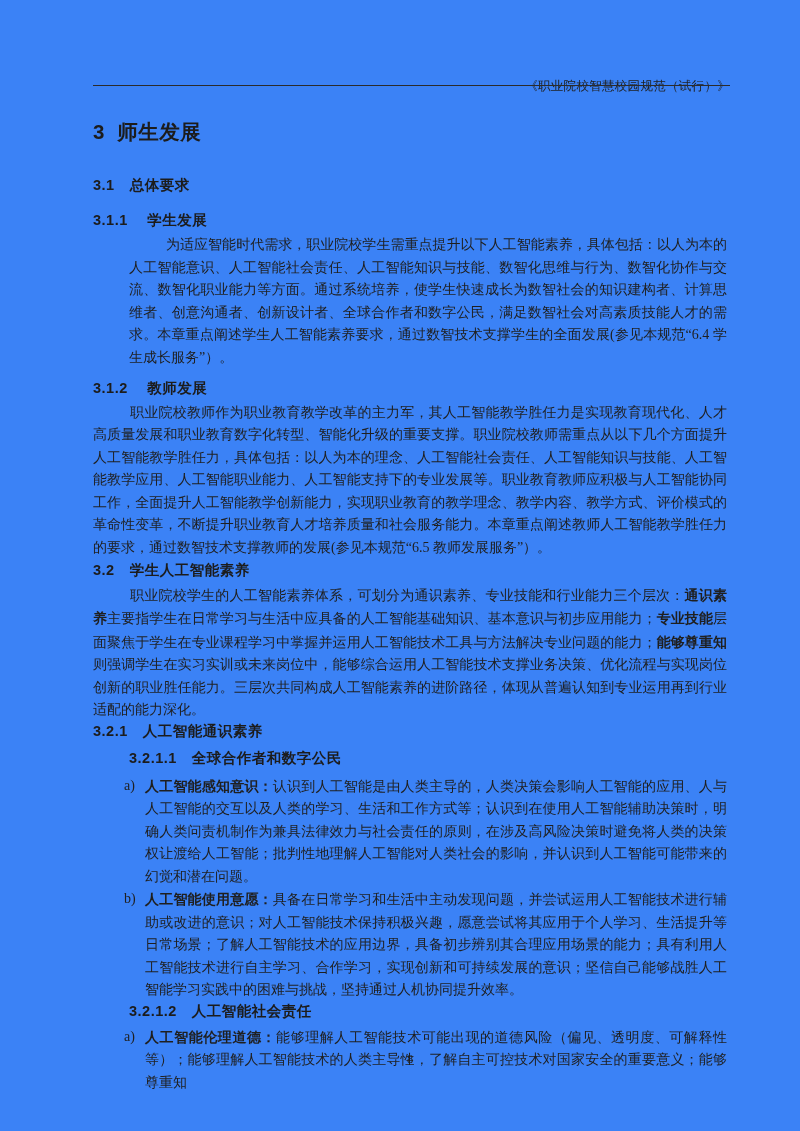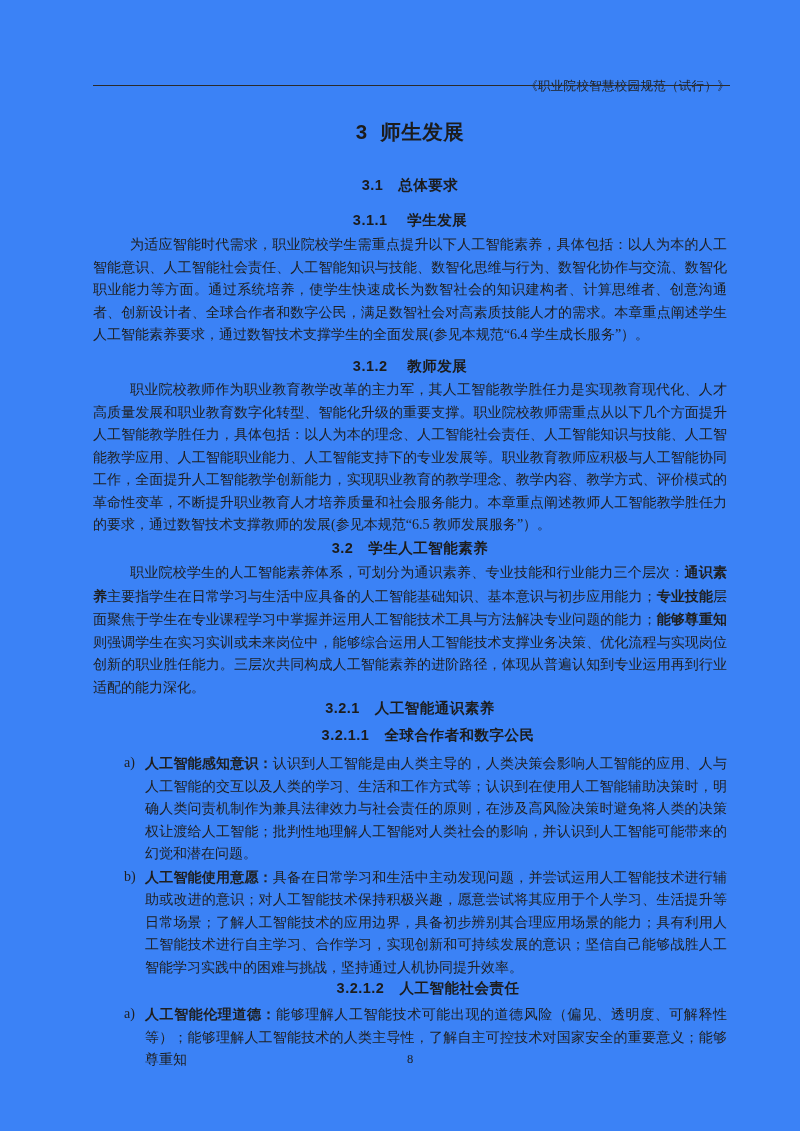--- a/index.html
+++ b/index.html
@@ -19,38 +19,38 @@
   .header-rule{
     position:absolute;top:85px;left:93px;width:637px;
     border-top:1.6px solid #2b2b2b;height:0;
   }
   .content{
     position:absolute;left:93px;top:112px;width:634px;
   }
   h1,h2,h3,h4{
     font-family:"Liberation Sans","DejaVu Sans",sans-serif;
     font-weight:700;color:#1c1c1c;
-    margin:0;white-space:pre-wrap;letter-spacing:0.5px;text-align:center;
+    margin:0;white-space:pre-wrap;letter-spacing:0.5px;
   }
   h1{font-size:20.5px;line-height:26px;margin-top:7px;}
   h2{font-size:14.5px;line-height:19px;}
   h3{font-size:14.5px;line-height:19px;}
   h4{font-size:14.5px;line-height:19px;margin-left:36px;}
   .h2-31{margin-top:31px;}
   .h3-311{margin-top:16px;}
   .h3-312{margin-top:10px;}
   .h2-32{margin-top:2px;}
   .h3-321{margin-top:0;}
   .h4-3211{margin-top:8px;}
   .h4-3212{margin-top:0;}
   .para{
     margin:0;font-size:14px;line-height:22.5px;
     text-align:justify;text-indent:37px;color:#1f1f1f;
   }
-  .para-1{margin-top:4px;}
+  .para-1{margin-top:4px;margin-left:36px;}
   .para-2{margin-top:3.5px;}
   .para-3{margin-top:3.5px;}
   .list-item{
     position:relative;padding-left:52px;
     font-size:14px;line-height:22.5px;text-align:justify;color:#1f1f1f;
   }
   .li-a1{margin-top:7px;}
   .li-b1{margin-top:0;}
   .li-a2{margin-top:5px;}
   .list-marker{

